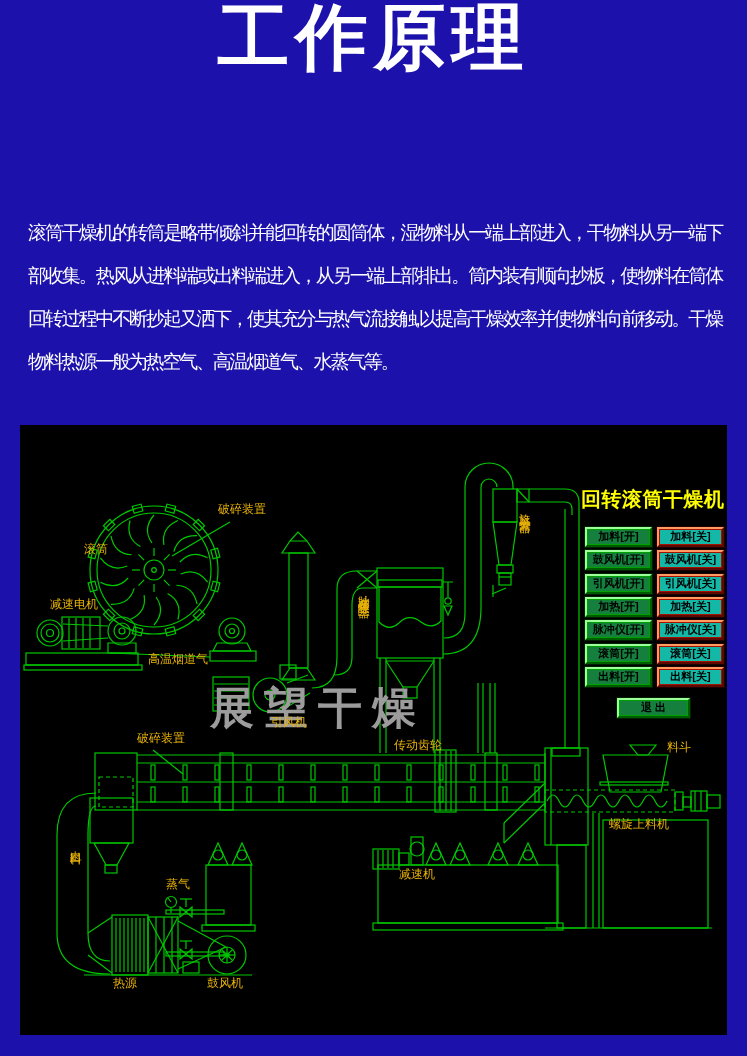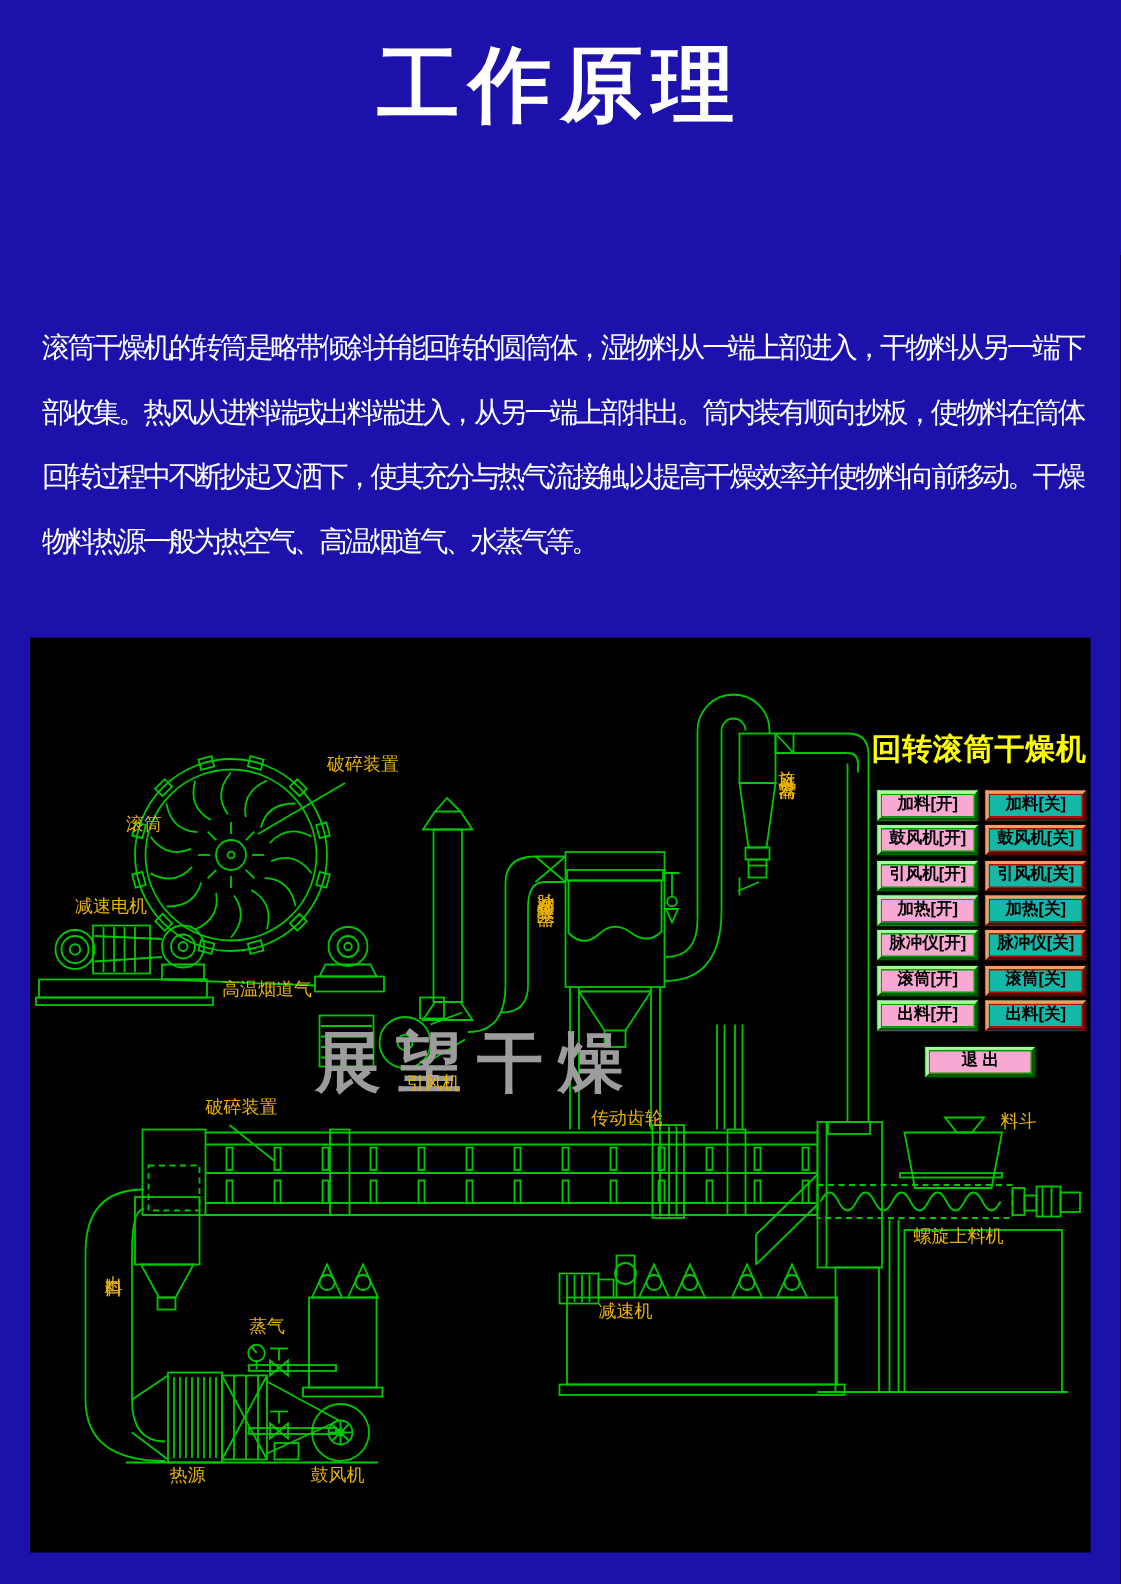--- a/index.html
+++ b/index.html
@@ -3,21 +3,21 @@
 <meta charset="utf-8">
 <style>
   html,body{margin:0;padding:0}
   body{
     width:747px;height:1056px;position:relative;overflow:hidden;
     background:#1c11ab;
     font-family:"Liberation Sans","DejaVu Sans",sans-serif;
   }
   
   .header{position:absolute;left:0;top:0;width:747px;text-align:center;color:#fff}
-  .h-title{padding-top:28px;font-size:55px;font-weight:900;letter-spacing:6px;line-height:1.05;white-space:nowrap}
+  .h-title{font-size:72px;font-weight:900;letter-spacing:6px;line-height:1.05;white-space:nowrap}
   .h-sub{margin-top:10px;font-size:17px;font-weight:bold;letter-spacing:1px}
   .h-slogan{margin-top:9px;font-size:26px;font-weight:bold;letter-spacing:3px;word-spacing:20px;white-space:nowrap}
   
   .intro{
     position:absolute;left:28px;top:211px;width:694px;color:#fff;
     font-size:19px;letter-spacing:-2.2px;line-height:43px;text-align:justify;
   }
   
   .diagram{position:absolute;left:20px;top:425px;width:707px;height:610px;background:#000}
   .diagram svg{position:absolute;left:0;top:0}
@@ -29,21 +29,21 @@
   .dlabel{position:absolute;color:#eab308;font-size:12px;line-height:1.15;white-space:nowrap}
   .vlabel{writing-mode:vertical-rl;letter-spacing:2px}
   .panel-title{
     position:absolute;left:561px;top:61px;color:#ffff00;
     font-size:20px;font-weight:bold;letter-spacing:.5px;white-space:nowrap;
   }
   .hmi-btn{
     position:absolute;width:67px;height:20px;box-sizing:border-box;cursor:pointer;
     font-size:11px;font-weight:bold;color:#000;text-align:center;line-height:15px;
   }
-  .hmi-btn.green{background:#f9a8d4;border:2px solid;border-color:#9cff9c #005c00 #005c00 #9cff9c;
+  .hmi-btn.green{background:#15803d;border:2px solid;border-color:#9cff9c #005c00 #005c00 #9cff9c;
     box-shadow:0 0 0 1px #002000, inset 0 0 0 1px #00a000}
   .hmi-btn.red{background:#14b8a6;border:2px solid;border-color:#ff9a60 #5c0a00 #5c0a00 #ff9a60;
     box-shadow:0 0 0 1px #200000, inset 0 0 0 1px #a51200}
   .hmi-btn.exit{width:73px}
 </style>
 </head>
 <body>
 
 <div class="header">
   <div class="h-title">工作原理</div>

